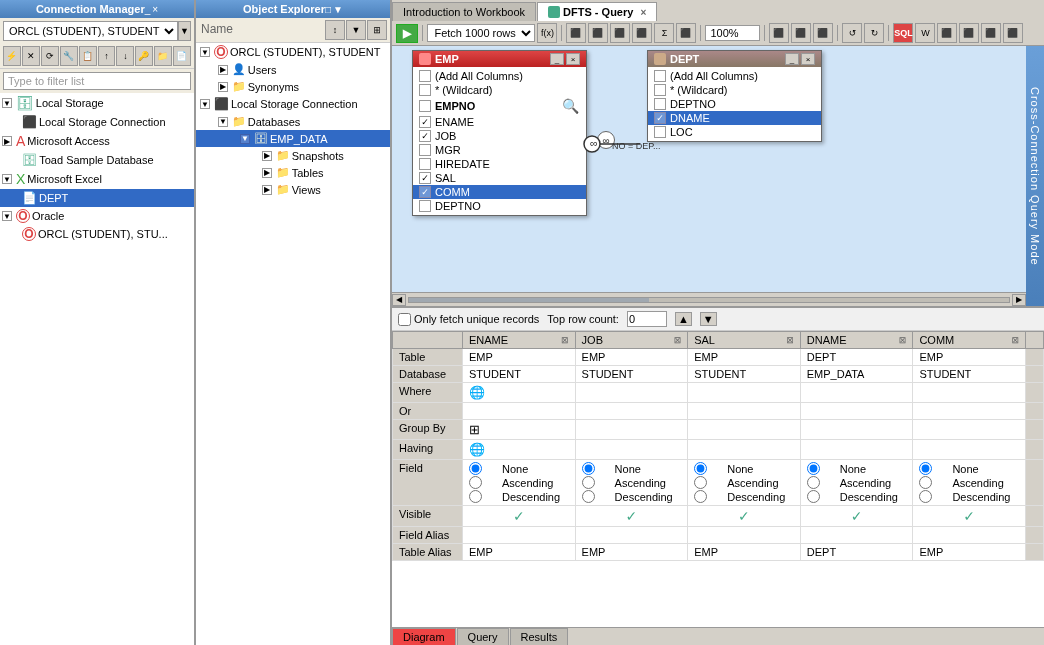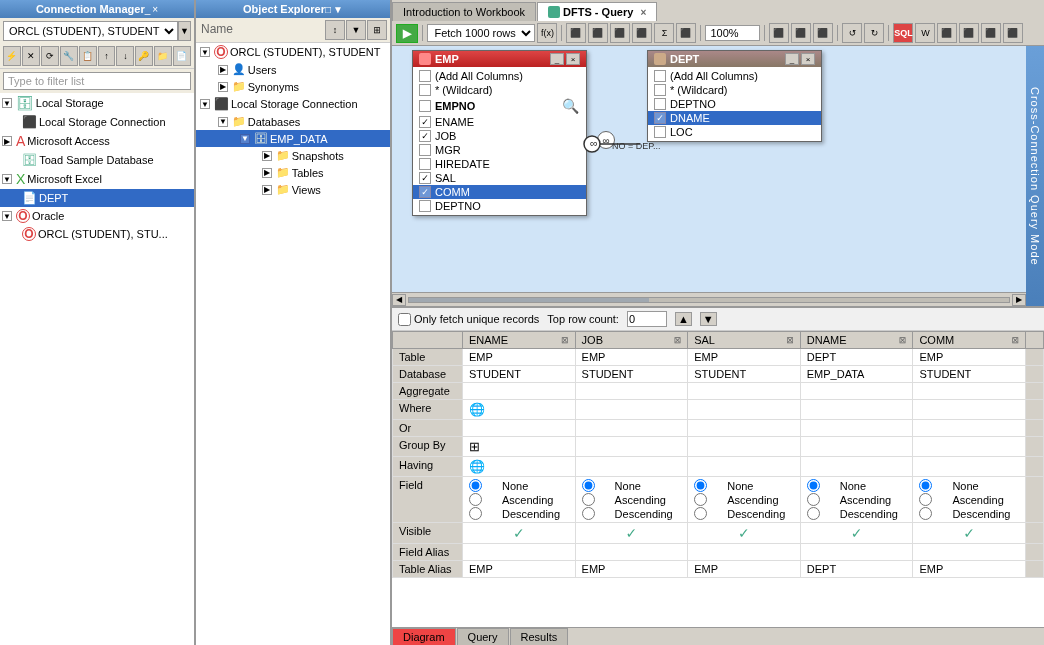--- a/index.html
+++ b/index.html
@@ -490,29 +490,20 @@
               <tr>
                 <td class="row-label">Database</td>
                 <td>STUDENT</td>
                 <td>STUDENT</td>
                 <td>STUDENT</td>
                 <td>EMP_DATA</td>
                 <td>STUDENT</td>
                 <td style="background:#d4d0c8;"></td>
               </tr>
 
-              <tr>
-                <td class="row-label">Aggregate</td>
-                <td></td>
-                <td></td>
-                <td></td>
-                <td></td>
-                <td></td>
-                <td style="background:#d4d0c8;"></td>
-              </tr>
 
               <tr>
                 <td class="row-label">Where</td>
                 <td>
                   <span class="world-icon">🌐</span>
                 </td>
                 <td></td>
                 <td></td>
                 <td></td>
                 <td></td>

